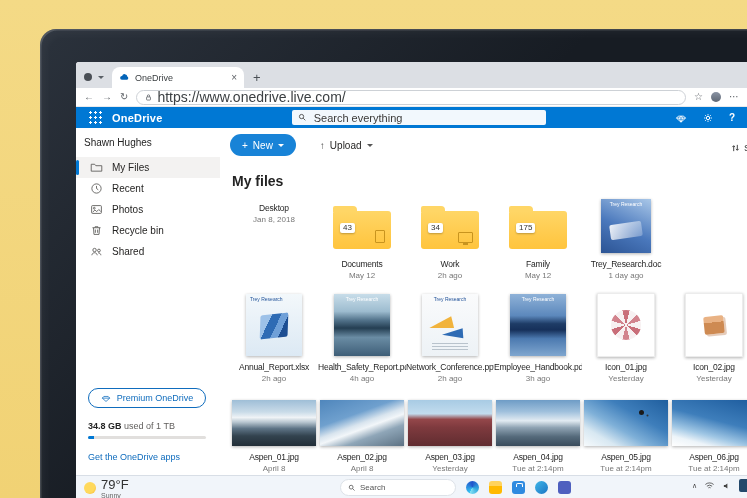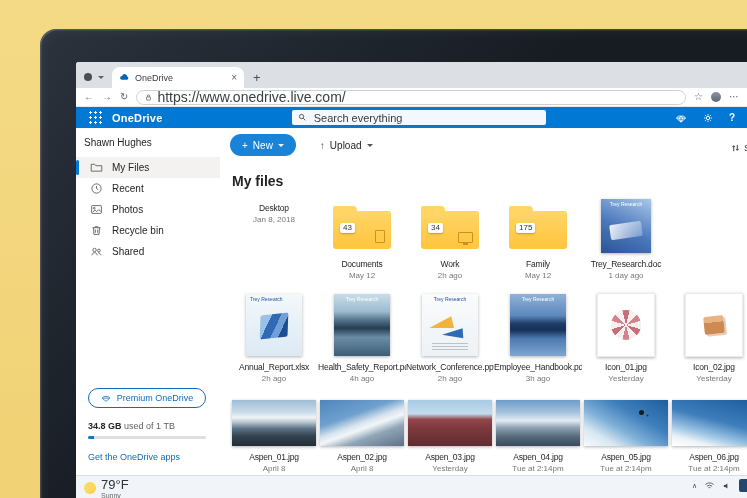--- a/index.html
+++ b/index.html
@@ -451,20 +451,36 @@
       </div>
 
       <div class="taskbar">
         <div class="tb-weather">
           <span class="sun"></span>
           <span class="wt">
             <div class="t1">79°F</div>
             <div class="t2">Sunny</div>
           </span>
         </div>
+        <div class="tb-center">
+          <div class="tb-search">
+            <span>
+                <svg width="8" height="8" viewBox="0 0 16 16" fill="none" stroke="#555" stroke-width="1.6">
+                  <circle cx="6.3" cy="6.3" r="3.8"></circle>
+                  <path d="M9.2 9.2L13 13"></path>
+                </svg>
+              </span>
+            <span>Search</span>
+          </div>
+          <span class="ticon ti-edge"></span>
+          <span class="ticon ti-folder"></span>
+          <span class="ticon ti-store"></span>
+          <span class="ticon ti-photos"></span>
+          <span class="ticon ti-teams"></span>
+        </div>
         <div class="tb-tray">
           <span class="tray-chev">∧</span>
           <span>
               <svg width="11" height="9" viewBox="0 0 16 12" fill="none" stroke="#444" stroke-width="1.2">
                 <path d="M2 4.5a9 9 0 0 1 12 0M4.2 7a6 6 0 0 1 7.6 0M6.4 9.4a2.6 2.6 0 0 1 3.2 0"></path>
               </svg>
             </span>
           <span>
               <svg width="10" height="10" viewBox="0 0 16 16">
                 <path d="M3 6.5h2.2L8.6 4v8L5.2 9.5H3z" fill="#444"></path>

